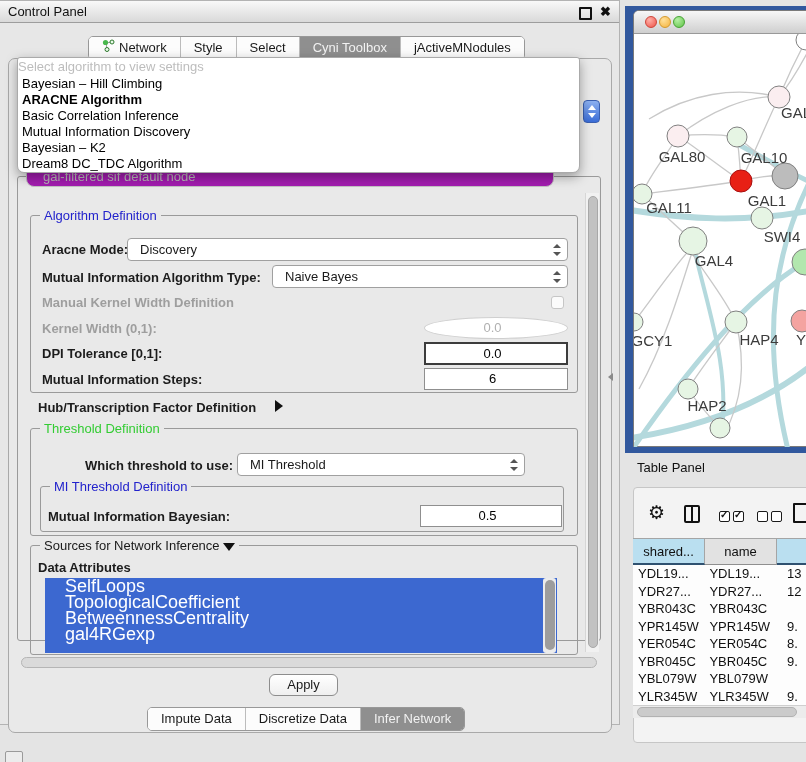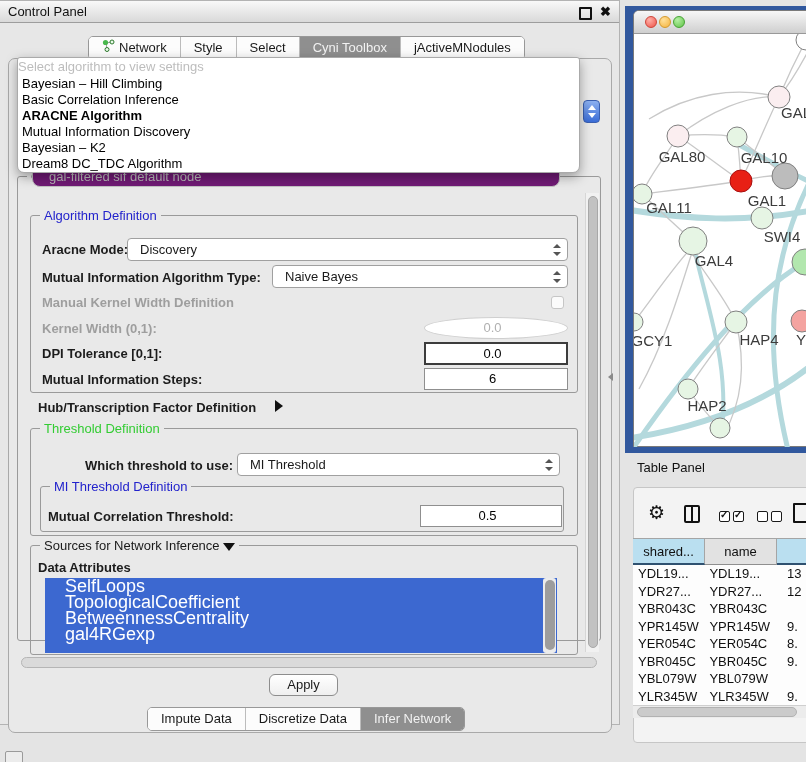--- a/index.html
+++ b/index.html
@@ -24,21 +24,21 @@
   .top-tabs{left:88px;top:36px}
   .bottom-tabs{left:147px;top:707px;z-index:5}
 
   
   .popup{left:17px;top:57px;width:563px;height:116px;background:#fff;border:1px solid #aaa;border-radius:3px 3px 7px 7px;box-shadow:0 4px 12px rgba(0,0,0,.35);z-index:50;box-sizing:border-box}
   .popup-placeholder{height:18px;line-height:18px;text-align:left;color:#bdbdbd;font-size:13px}
   .popup-item{height:16px;line-height:16px;padding-left:4px;font-size:13px;color:#000;white-space:nowrap}
   .popup-item.bold{font-weight:bold}
 
   
-  .bg-combo{left:32px;top:165px;width:528px;height:22px;border:1px solid #c2c2c2;border-radius:8px;background:#701a75;color:#b8b8b8;line-height:22px;padding-left:16px;box-sizing:border-box;z-index:10;white-space:nowrap;overflow:hidden}
+  .bg-combo{left:26px;top:165px;width:528px;height:22px;border:1px solid #c2c2c2;border-radius:8px;background:#a21caf;color:#b8b8b8;line-height:22px;padding-left:16px;box-sizing:border-box;z-index:10;white-space:nowrap;overflow:hidden}
   .bg-stepper{left:583px;top:100px;width:17px;height:23px;border-radius:4px;background:linear-gradient(#8cb0f0,#3a6cd6);z-index:10;border:1px solid #3a5fb0;box-sizing:border-box}
   .bg-stepper::before{content:"";position:absolute;left:4px;top:4px;border-left:4px solid transparent;border-right:4px solid transparent;border-bottom:5px solid #fff}
   .bg-stepper::after{content:"";position:absolute;left:4px;bottom:4px;border-left:4px solid transparent;border-right:4px solid transparent;border-top:5px solid #fff}
 
   
   .groupbox{border:1px solid #9a9a9a;border-radius:3px;box-sizing:border-box}
   .gtitle{position:absolute;top:-8px;left:9px;background:#e9e9e9;padding:0 4px;font-size:13px;white-space:nowrap}
   .gtitle.blue{color:#2222cc}
   .gtitle.green{color:#33cc33}
 
@@ -154,23 +154,23 @@
 
 <div class="abs bg-combo">gal-filtered sif default node</div>
 <div class="abs bg-stepper"></div>
 
 <div class="abs popup">
   <div class="popup-placeholder">Select algorithm to view settings</div>
   <div id="dropdown-items">
 
       <div class="popup-item">Bayesian – Hill Climbing</div>
 
+      <div class="popup-item bold">ARACNE Algorithm</div>
+
       <div class="popup-item">Basic Correlation Inference</div>
-
-      <div class="popup-item bold">ARACNE Algorithm</div>
 
       <div class="popup-item">Mutual Information Discovery</div>
 
       <div class="popup-item">Bayesian – K2</div>
 
       <div class="popup-item">Dream8 DC_TDC Algorithm</div>
     </div>
 </div>
 
 <div class="abs groupbox" style="left:17px;top:176px;width:584px;height:465px">
@@ -202,28 +202,28 @@
 <span class="flabel" style="left:42px;top:372px">Mutual Information Steps:</span>
 <div class="tfield normal" style="left:424px;top:368px;width:144px;height:22px">6</div>
 
 <span class="flabel" style="left:38px;top:400px;font-weight:bold">Hub/Transcription Factor Definition</span>
 <span class="abs tri-right" style="left:275px;top:400px"></span>
 
 <div class="abs groupbox" style="left:30px;top:428px;width:548px;height:108px">
   <span class="gtitle green">Threshold Definition</span>
 </div>
 <span class="flabel" style="left:85px;top:458px">Which threshold to use:</span>
-<div class="combo" style="left:237px;top:453px;width:323px;height:23px">
+<div class="combo" style="left:237px;top:453px;width:288px;height:23px">
   <span>MI Threshold</span>
   <span class="updown"></span>
 </div>
 <div class="abs groupbox" style="left:40px;top:486px;width:524px;height:46px">
   <span class="gtitle blue">MI Threshold Definition</span>
 </div>
-<span class="flabel" style="left:48px;top:509px">Mutual Correlation Threshold:</span>
+<span class="flabel" style="left:48px;top:509px">Mutual Information Bayesian:</span>
 <div class="tfield normal" style="left:420px;top:505px;width:142px;height:22px">0.5</div>
 
 <div class="abs groupbox" style="left:30px;top:545px;width:548px;height:110px">
   <span class="gtitle"><span>Sources for Network Inference</span> <span class="tri-down" style="border-top-color:#111"></span></span>
 </div>
 <span class="flabel" style="left:38px;top:560px">Data Attributes</span>
 <div class="abs attr-list" id="attr-list">
 
     <div class="attr-item">SelfLoops</div>
 

